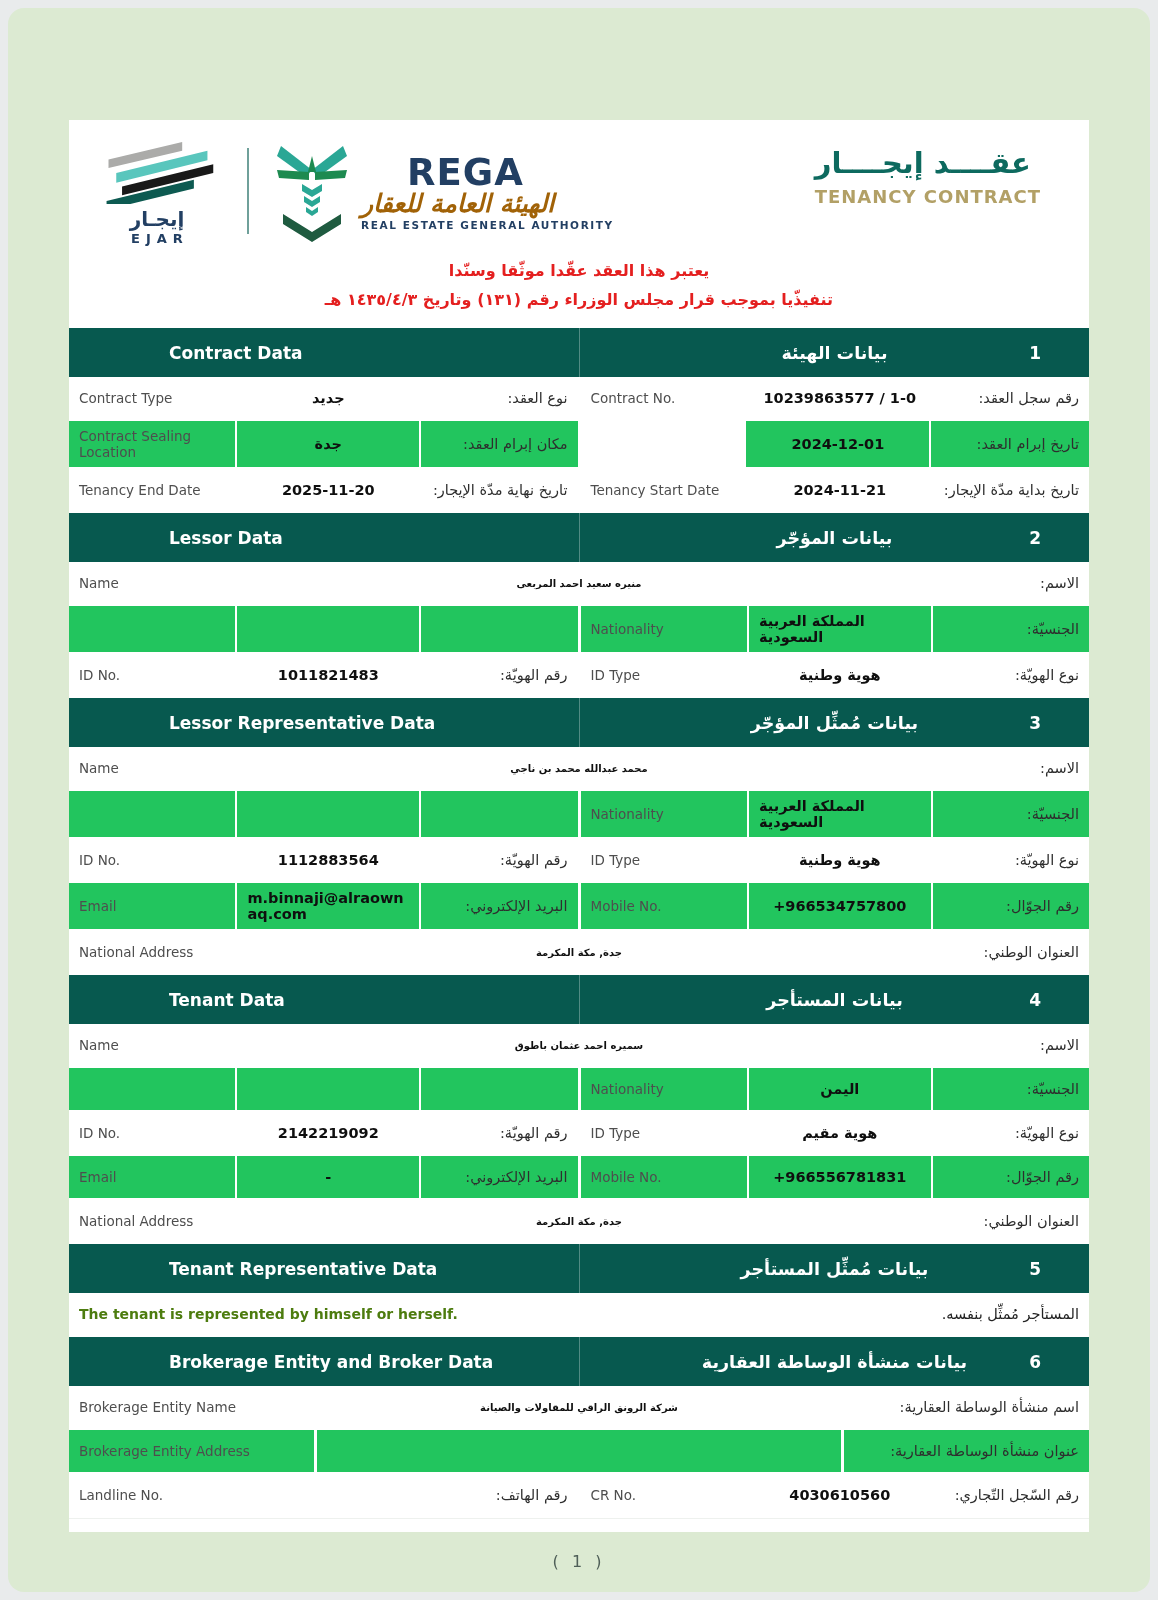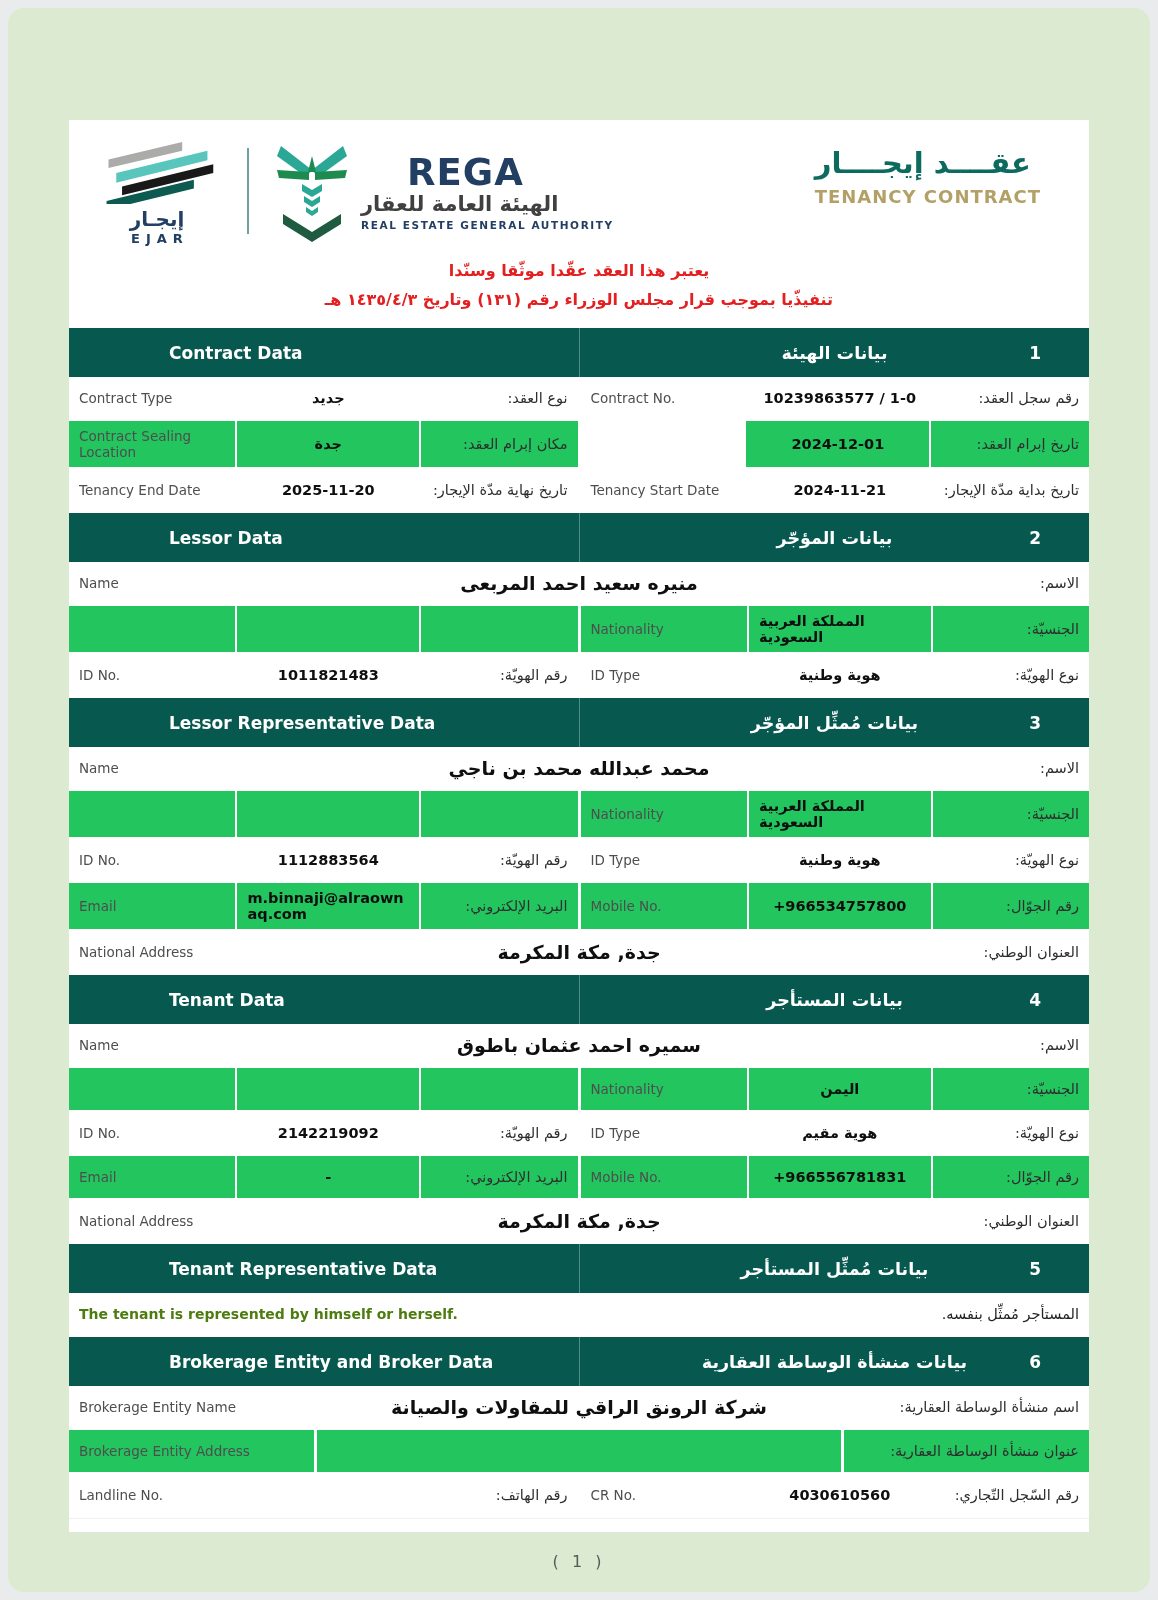--- a/index.html
+++ b/index.html
@@ -18,21 +18,21 @@
   }
   
   .brand-row { display:flex; align-items:flex-start; padding:20px 48px 0 22px; }
   .ejar-block { width:132px; text-align:center; }
   .ejar-ar { color:#223f63; font-weight:bold; font-size:20px; line-height:22px; direction:rtl; }
   .ejar-en { color:#223f63; font-size:13px; letter-spacing:6px; font-weight:bold; margin-top:1px; padding-left:6px; }
   .logo-divider { width:2px; height:86px; background:#6fa09a; margin:8px 26px 0 24px; }
   .rega-block { display:flex; align-items:center; gap:12px; }
   .rega-text { display:flex; flex-direction:column; }
   .rega-acronym { color:#223f63; font-weight:bold; font-size:37px; line-height:37px; letter-spacing:1px;margin-left:46px; }
-  .rega-ar { color:#404040; font-weight:bold; font-size:21px; line-height:26px; direction:rtl; text-align:left; }
+  .rega-ar { color:#a16207; font-weight:bold; font-size:25px; line-height:26px; direction:rtl; text-align:left;font-style:italic; }
   .rega-en { color:#223f63; font-size:10.5px; letter-spacing:1.6px; margin-top:2px; font-weight:bold; }
   .title-block { margin-left:auto; text-align:left; direction:rtl; margin-top:6px; }
   .title-ar { color:#0d6a5f; font-weight:bold; font-size:29px; line-height:34px; }
   .title-en { color:#b2a066; font-size:18px; letter-spacing:1px; font-weight:bold; margin-top:6px; direction:ltr; }
   .notice { text-align:center; direction:rtl; color:#e41f1f; font-weight:bold;
             font-size:16px; line-height:29px; margin-top:10px; }
   
   .sections { margin-top:14px; }
   .sec-header { display:flex; direction:rtl; background:#07594f; height:49px; color:#fff; }
   .sh-half { width:50%; display:flex; align-items:center; position:relative; }
@@ -44,21 +44,21 @@
   .row { display:flex; direction:rtl; background:#fff; gap:3px; border-bottom:2px solid #fff;
          box-shadow:0 1px 0 #eef1ee; min-height:44px; }
   .half { width:50%; display:flex; gap:2px; }
   .cell { display:flex; align-items:center; padding:7px 10px; background:#fff; }
   .shade .cell { background:#22c55e; }
   .c-ar { width:31%; direction:rtl; justify-content:flex-start; color:#2e2e2e; font-size:14.5px; }
   .c-val { width:36%; direction:ltr; justify-content:center; text-align:left; }
   .c-val span { font-weight:bold; font-size:14.5px; color:#0f0f0f; max-width:178px; overflow-wrap:anywhere; }
   .c-en { width:33%; direction:ltr; justify-content:flex-start; text-align:left; color:#4e4e4e; font-size:13.5px; }
   .f-ar { width:24%; direction:rtl; justify-content:flex-start; color:#2e2e2e; font-size:14.5px; }
-  .f-val { flex:1; direction:rtl; justify-content:center; text-align:center; font-weight:bold; font-size:19px; color:#0f0f0f; }
+  .f-val { flex:1; direction:rtl; justify-content:center; text-align:center; font-weight:bold; font-size:10px; color:#0f0f0f; }
   .f-en { width:24%; direction:ltr; justify-content:flex-start; text-align:left; color:#4e4e4e; font-size:13.5px; }
   .n-ar { flex:1; direction:rtl; justify-content:flex-start; color:#222; font-size:14.5px; }
   .n-en { flex:1; direction:ltr; justify-content:flex-start; text-align:left; color:#4d7c0f; font-size:14px; font-weight:700; }
   .page-num { text-align:center; margin-top:20px; color:#4f5f58; font-size:16px; letter-spacing:4px; }
 </style>
 </head>
 <body>
 
 <div class="photo">
   <div class="card">

